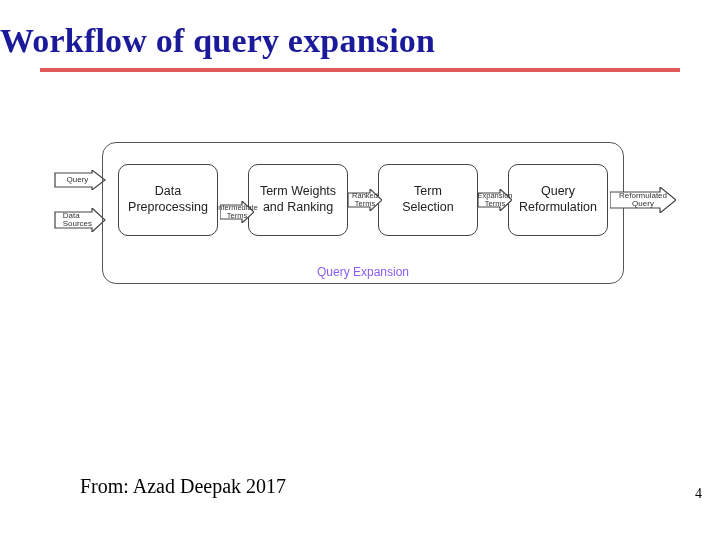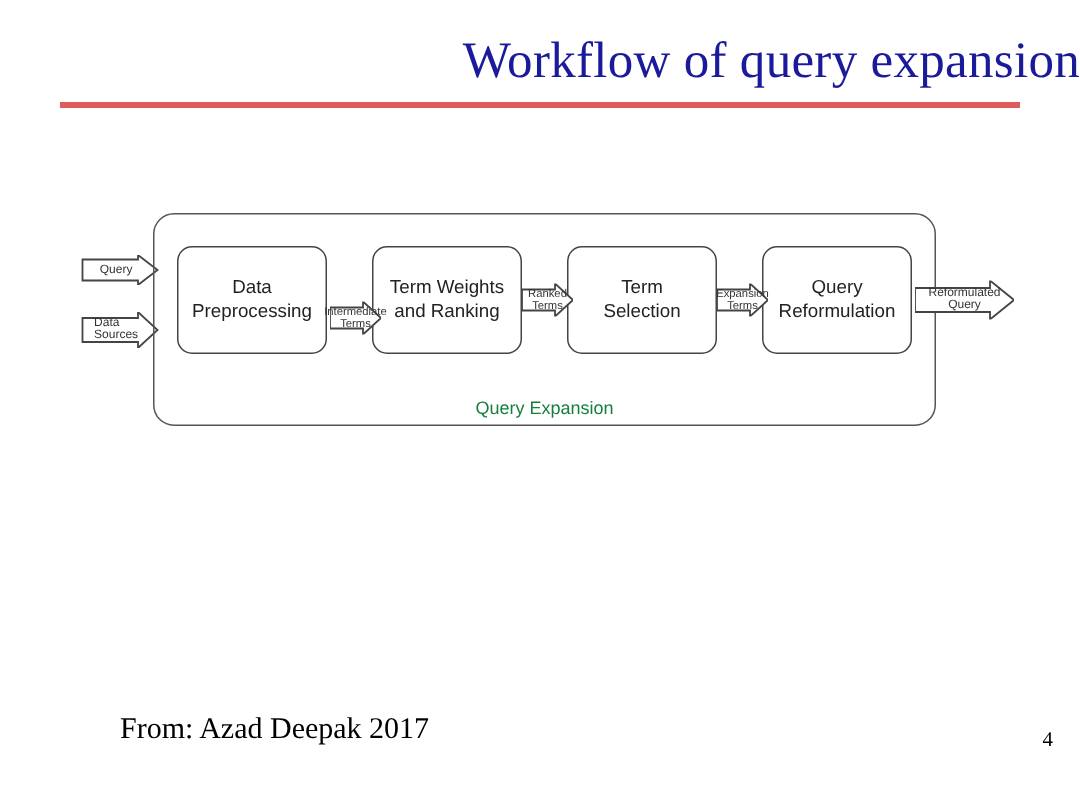--- a/index.html
+++ b/index.html
@@ -6,24 +6,24 @@
     margin: 0;
     padding: 0;
     width: 720px;
     height: 540px;
     background: #fff;
     font-family: "Times New Roman", Times, serif;
     position: relative;
     overflow: hidden;
   }
   .title {
-    text-align: right;
+    text-align: left;
     color: #1a1a9a;
     font-size: 34px;
-    font-weight: 400;
+    font-weight: 700;
     margin-top: 22px;
     letter-spacing: 0.2px;
   }
   .divider {
     width: 640px;
     height: 4px;
     background: #e05a5a;
     margin: 8px auto 0;
   }
   .diagram-wrap {
@@ -41,21 +41,21 @@
     border: 1.5px solid #555;
     border-radius: 14px;
   }
   .outer-label {
     position: absolute;
     left: 50%;
     transform: translateX(-50%);
     bottom: 4px;
     font-family: Arial, sans-serif;
     font-size: 12px;
-    color: #15803d;
+    color: #8b5cf6;
   }
   .stage {
     position: absolute;
     width: 100px;
     height: 72px;
     border: 1.5px solid #444;
     border-radius: 10px;
     background: #fff;
     font-family: Arial, sans-serif;
     font-size: 12.5px;

